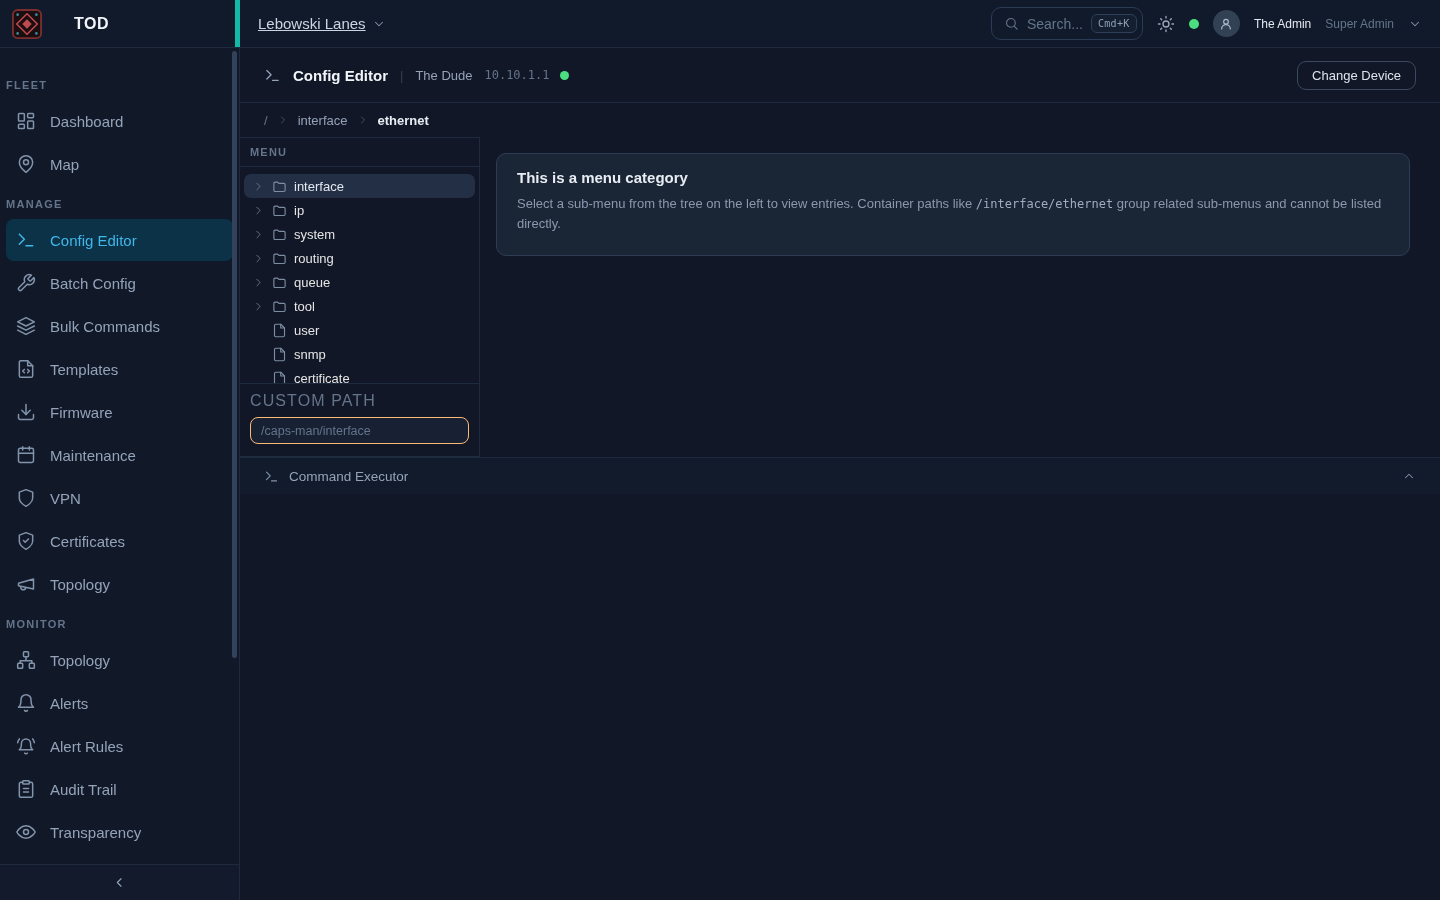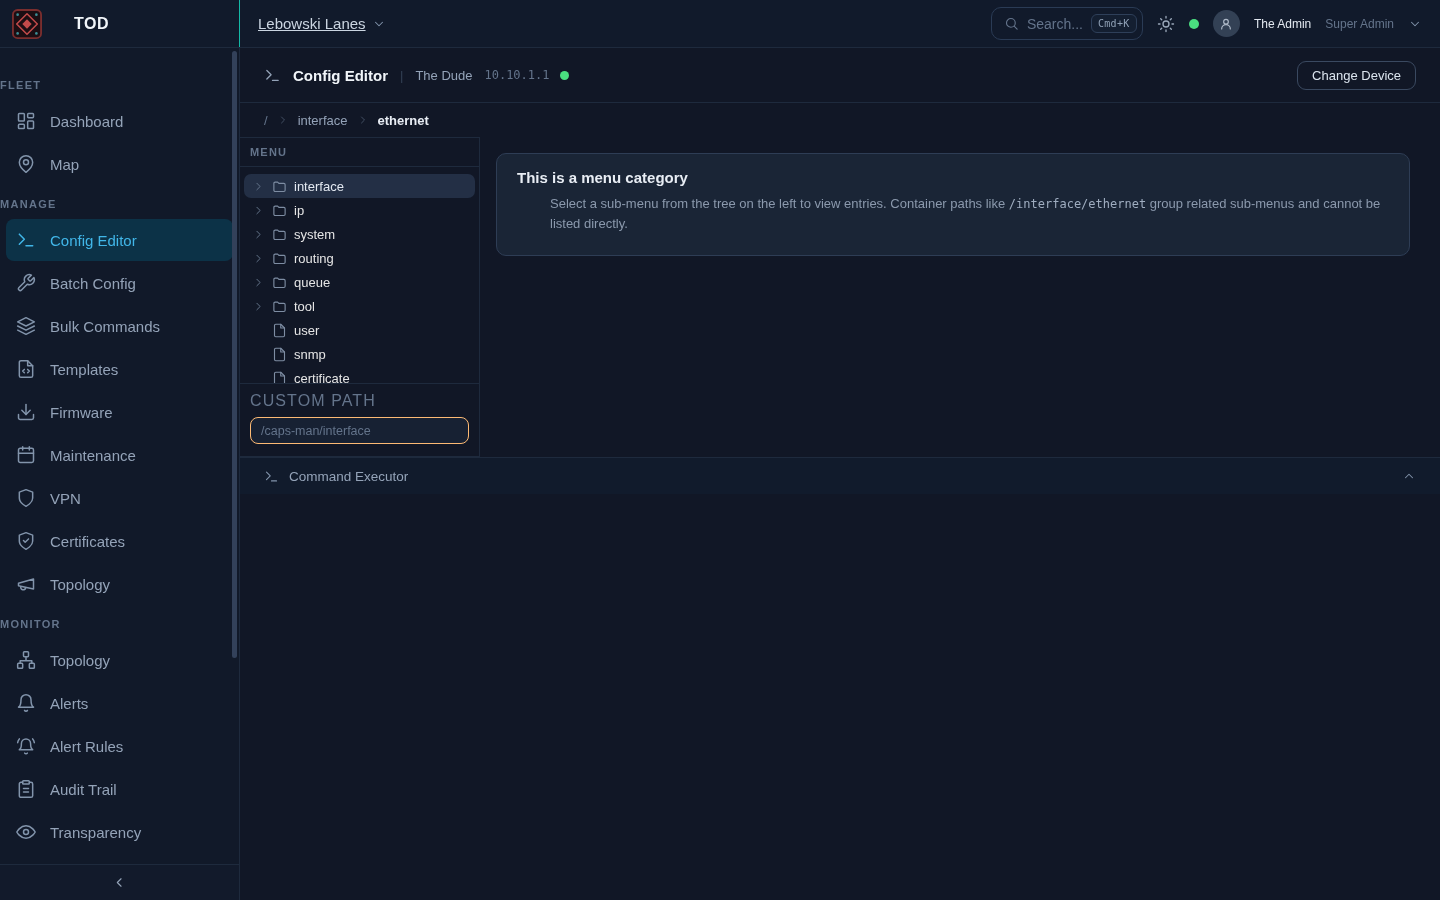--- a/index.html
+++ b/index.html
@@ -57,21 +57,21 @@
     position:absolute; top:48px; left:0; width:240px; bottom:0;
     border-right:1px solid #1e2a3d; background:#111929;
   }
   .side-scrollthumb {
     position:absolute; top:3px; right:2px; width:5px; height:607px;
     background:#33415a; border-radius:3px;
   }
   .side-scroll { padding-top:18px; }
   .side-section-label {
     font-size:11px; letter-spacing:1.3px; color:#64748b; font-weight:bold;
-    padding:0 0; margin:10px 0 6px 0; height:18px; display:flex; align-items:center;
+    padding:0 6px; margin:10px 0 6px 0; height:18px; display:flex; align-items:center;
   }
   .side-item {
     height:42px; margin:1px 6px; padding:0 10px; border-radius:8px;
     display:flex; align-items:center; gap:14px;
     color:#94a3b8; font-size:15px; cursor:pointer;
   }
   .side-item .icon { width:20px; height:20px; color:#8294ab; }
   .side-item .icon svg { width:20px; height:20px; }
   .side-item.active { background:#0c3247; color:#41b6e8; }
   .side-item.active .icon { color:#41b6e8; }
@@ -134,38 +134,38 @@
     font-family:"Liberation Sans", sans-serif;
   }
   .custom-path input::placeholder { color:#64748b; }
 
   .info-area { flex:1; padding:16px 30px 0 16px; }
   .info-box {
     background:#1a2536; border:1px solid #2e3d55; border-radius:10px;
     padding:15px 20px 22px 20px;
   }
   .info-title { color:#e8edf4; font-size:15px; font-weight:bold; margin-bottom:8px; }
-  .info-body { color:#8b99ad; font-size:13px; line-height:1.5;margin-left:33px; }
+  .info-body { color:#8b99ad; font-size:13px; line-height:1.5; }
   .info-body .code { font-family:"DejaVu Sans Mono", monospace; font-size:12px; color:#9fadc0; }
 
   .cmd-bar {
     flex:0 0 auto; height:37px; border-top:1px solid #1e2a3d;
     display:flex; align-items:center; gap:10px; padding:0 24px;
     color:#94a3b8; cursor:pointer; background:#111b2c;
   }
   .cmd-bar .icon { color:#8294ab; }
   .cmd-label { font-size:13.5px; }
   .cmd-chevup { margin-left:auto; color:#64748b; }
   .filler { flex:1; }
 </style>
 </head>
 <body>
 
 <div class="topbar">
-  <div class="brand" style="border-right:1px solid #14b8a6;gap:32px;">
+  <div class="brand" style="border-right:5px solid #14b8a6;gap:32px;">
     <span class="icon">
       <svg width="30" height="30" viewBox="0 0 32 32" style="stroke:none;">
         <rect x="1" y="1" width="30" height="30" rx="5" fill="#1b0e13" stroke="#7a2e2e" stroke-width="2"></rect>
         <path d="M16 5 L27 16 L16 27 L5 16 Z" fill="none" stroke="#c24b4b" stroke-width="1.6"></path>
         <path d="M16 11 L21 16 L16 21 L11 16 Z" fill="#c24b4b" stroke="none"></path>
         <circle cx="6" cy="6" r="1.4" fill="#3b8e96"></circle>
         <circle cx="26" cy="6" r="1.4" fill="#3b8e96"></circle>
         <circle cx="6" cy="26" r="1.4" fill="#3b8e96"></circle>
         <circle cx="26" cy="26" r="1.4" fill="#3b8e96"></circle>
       </svg>

